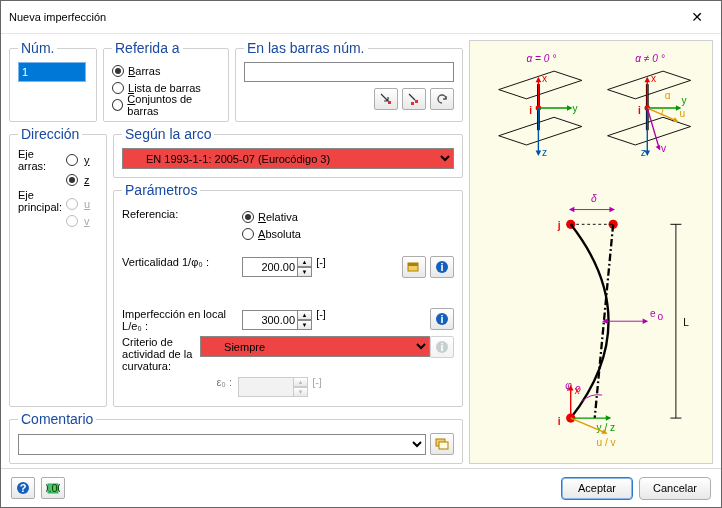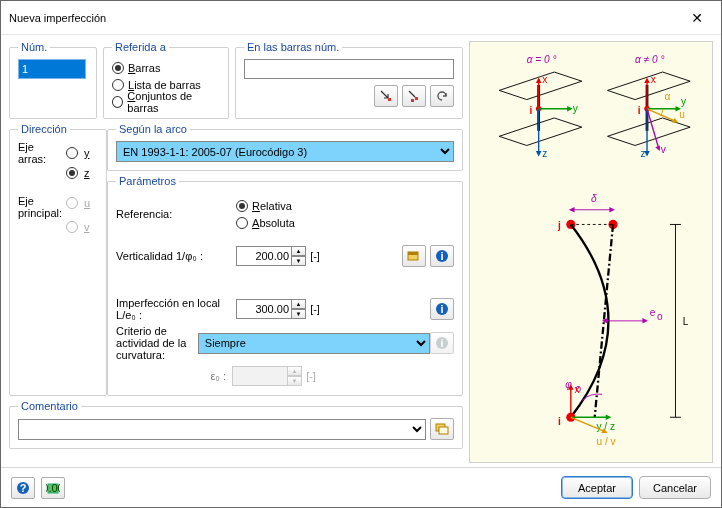--- a/index.html
+++ b/index.html
@@ -4,45 +4,45 @@
 <style>
 *{box-sizing:border-box;margin:0;padding:0;font-family:"Segoe UI",Tahoma,sans-serif;font-size:11px}
 body{background:#fff;width:722px;height:508px;border:1px solid #666;display:flex;flex-direction:column;overflow:hidden}
 .titlebar{height:34px;background:#fff;display:flex;align-items:center;padding:0 4px 0 8px;border-bottom:1px solid #e5e5e5}
 .titlebar .title{flex:1}
 .close-btn{width:40px;height:24px;text-align:center;line-height:24px;font-size:14px;font-family:Arial}
 .dialog-body{flex:1;display:flex;padding:6px 8px 4px 8px;gap:6px}
 .left-col{flex:1;display:flex;flex-direction:column;gap:4px}
 .right-col{width:244px;border:1px solid #d0d0d0;background:#fcfce8;position:relative}
 fieldset{border:1px solid #d0d0d0;padding:6px 8px 8px 8px;border-radius:2px}
-fieldset>legend{color:#1a4aa0;padding:0 3px;font-size:11px}
+fieldset>legend{color:#1a4aa0;padding:0 3px;font-size:14px}
 .row1{display:flex;gap:6px}
 .fs-num{width:88px}
 .fs-num input{width:68px;height:20px;border:1px solid #7eb4ea;padding:1px 3px;background:#fff}
 .sel{background:#0078d7;color:#fff}
 .fs-ref{width:126px}
 .radio-row{display:flex;align-items:center;gap:4px;height:17px}
 .radio-dot{width:12px;height:12px;border:1px solid #333;border-radius:50%;display:inline-flex;align-items:center;justify-content:center;background:#fff}
 .radio-dot.on::after{content:"";width:6px;height:6px;background:#333;border-radius:50%}
 .radio-dot.off-dis{border-color:#bbb}
 .lbl{color:#000}
 .lbl u{text-decoration:underline}
 .lbl.dis{color:#aaa}
 .fs-bars{flex:1}
 .fs-bars input{width:100%;height:20px;border:1px solid #888;padding:2px 3px;margin-bottom:6px}
 .icon-row{display:flex;gap:4px;justify-content:flex-end}
 .ibtn{width:24px;height:22px;border:1px solid #adadad;background:linear-gradient(#fff,#e8e8e8);display:flex;align-items:center;justify-content:center;border-radius:2px;font-size:11px}
-.row2{display:flex;}
+.row2{display:flex;gap:6px}
 .fs-dir{width:88px}
 .dir-grid{display:grid;grid-template-columns:auto 14px 14px;gap:2px 4px;align-items:center}
 .dir-grid .hdr{grid-column:1;color:#000}
 .col2{flex:1;display:flex;flex-direction:column;gap:4px}
-.fs-norma select,.fs-param select{width:100%;height:21px;border:1px solid #888;background:#7dd3fc;font-size:11px;padding:0 2px}
+.fs-norma select,.fs-param select{width:100%;height:21px;border:1px solid #888;background:#ef4444;font-size:11px;padding:0 19px}
 .fs-param{min-height:210px}
-.param-row{display:flex;align-items:center;margin-top:4px;min-height:22px}
+.param-row{display:flex;margin-top:4px;min-height:22px}
 .param-lbl{width:120px}
 .spin-wrap{display:flex;align-items:center}
 .spin{width:56px;height:20px;border:1px solid #888;text-align:right;padding:0 2px}
 .spin.dis{background:#f2f2f2;color:#aaa;border-color:#ccc}
 .spinbtns{display:flex;flex-direction:column;margin-left:-1px}
 .spinbtns div{width:15px;height:10px;border:1px solid #888;background:linear-gradient(#fff,#e8e8e8);font-size:6px;text-align:center;line-height:8px}
 .spinbtns.dis div{border-color:#ccc;color:#bbb}
 .unit{width:18px;text-align:center}
 .row-right{margin-left:auto;display:flex;gap:4px}
 .gap-top{margin-top:14px}
@@ -121,21 +121,21 @@
     <div class="row2">
       <fieldset class="fs-dir">
         <legend>Dirección</legend>
         <div class="dir-grid">
           <span class="hdr">Eje arras:</span>
           <span class="radio-dot"></span>
           <span class="lbl"><u>y</u></span>
           <span></span>
           <span class="radio-dot on"></span>
           <span class="lbl"><u>z</u></span>
-          <span class="hdr" style="margin-top:14px">Eje<br>principal:</span>
+          <span class="hdr" style="margin-top:1px">Eje<br>principal:</span>
           <span class="radio-dot off-dis" style="margin-top:6px"></span>
           <span class="lbl dis" style="margin-top:6px"><u>u</u></span>
           <span></span>
           <span class="radio-dot off-dis"></span>
           <span class="lbl dis"><u>v</u></span>
         </div>
       </fieldset>
 
       <div class="col2">
         <fieldset class="fs-norma">

